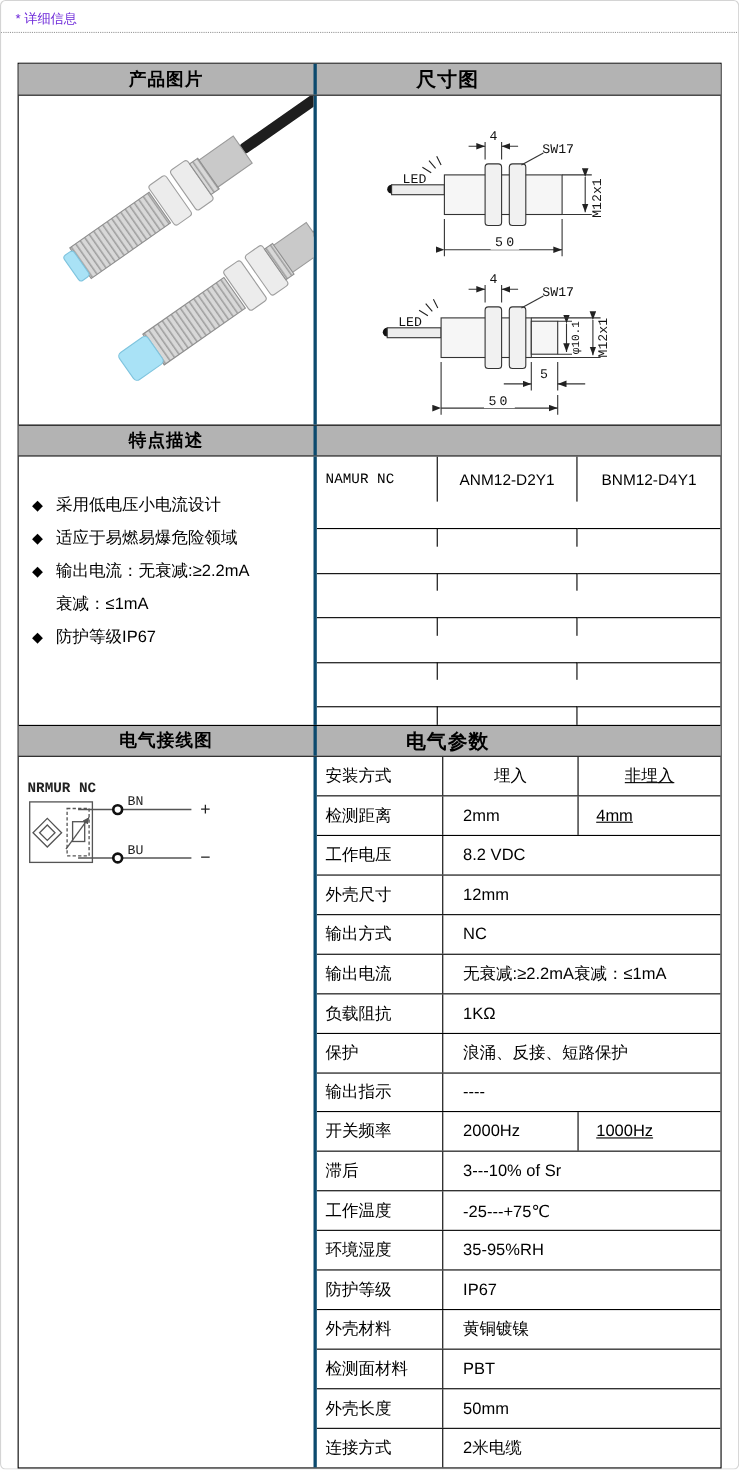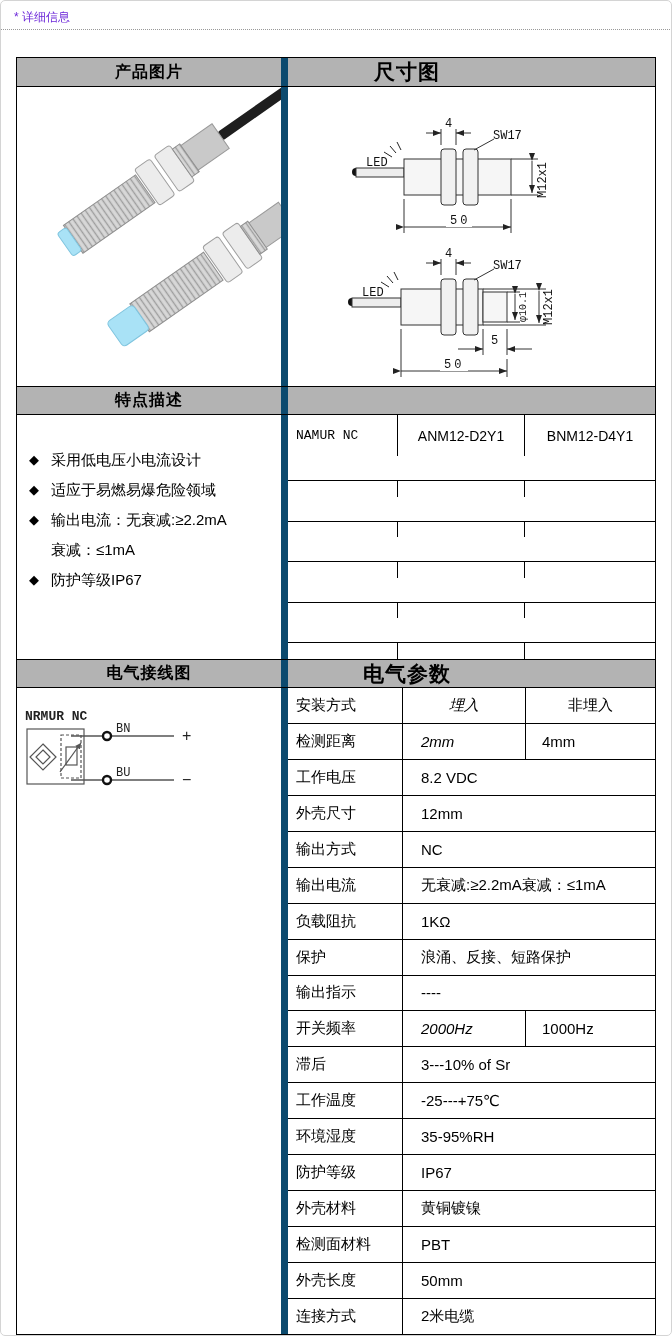--- a/index.html
+++ b/index.html
@@ -7,27 +7,27 @@
     width:672px;height:1336px;position:relative;background:#fff;overflow:hidden;
     font-family:"Liberation Sans","DejaVu Sans",sans-serif;color:#000;
   }
   .page-frame{position:absolute;inset:0;border:1px solid #d4d4d4;border-radius:5px;pointer-events:none;}
   .note{height:30px;box-sizing:border-box;padding:9px 0 0 14px;font-size:12px;color:#6d28d9;
         border-bottom:1px dotted #999;}
   .sheet{position:absolute;left:16px;top:57px;width:640px;box-sizing:border-box;
          border:1px solid #000;background:#fff;}
   .row{display:flex;box-sizing:border-box;}
   .row + .row{border-top:1px solid #000;}
-  .cell-l{width:271px;box-sizing:border-box;border-right:7px solid #0c4a6e;overflow:hidden;}
+  .cell-l{width:271px;box-sizing:border-box;border-right:3px solid #0c4a6e;overflow:hidden;}
   .cell-r{flex:1;box-sizing:border-box;overflow:hidden;}
   .row-hdr{height:28px;background:#b3b3b3;}
   .hdr-txt{display:flex;align-items:center;justify-content:center;height:100%;
            font-weight:bold;font-size:16px;letter-spacing:1px;}
   .hdr-ctr{width:238px;display:flex;align-items:center;justify-content:center;height:100%;
-           font-weight:bold;font-size:21px;letter-spacing:1px;}
+           font-weight:bold;font-size:18px;letter-spacing:1px;}
   .row-c1{height:300px;}
   .row-c2{height:245px;}
   .row-c3{height:647px;}
   
   .features{padding:30px 10px 0 12px;}
   .feat{display:flex;font-size:15px;line-height:30px;white-space:nowrap;}
   .feat .b{width:22px;font-size:13px;}
   
   .models{display:flex;flex-direction:column;height:100%;gap:24px;}
   .mrow{display:flex;flex:1;}
@@ -39,22 +39,22 @@
   .mcell.c2{width:127px;border-right:1px solid #000;}
   .mcell.c3{flex:1;}
   .mcell.mono{font-family:"Liberation Mono","DejaVu Sans Mono",monospace;font-size:13px;}
   
   .params{display:flex;flex-direction:column;height:100%;}
   .prow{flex:1;display:flex;box-sizing:border-box;}
   .prow + .prow{border-top:1px solid #000;}
   .plabel{width:115px;box-sizing:border-box;border-right:1px solid #000;display:flex;
           align-items:center;padding-left:8px;font-size:15px;white-space:nowrap;}
   .pv{display:flex;align-items:center;box-sizing:border-box;font-size:15px;white-space:nowrap;}
-  .pv1{width:123px;border-right:1px solid #000;padding-left:18px;font-style:italic;}
-  .pv2{flex:1;padding-left:16px;}
+  .pv1{width:123px;border-right:1px solid #000;padding-left:18px;}
+  .pv2{flex:1;padding-left:16px;text-decoration:underline;}
   .pspan{flex:1;padding-left:18px;}
   .prow.center .pv1,.prow.center .pv2{justify-content:center;padding-left:0;}
   
   svg{display:block;}
   .dimtext{font-family:"Liberation Mono","DejaVu Sans Mono",monospace;font-size:12px;fill:#111;}
   .dimtext.small{font-size:10px;}
   .wiretext{font-family:"Liberation Mono","DejaVu Sans Mono",monospace;font-size:12px;fill:#222;}
   .wiretype{font-family:"Liberation Mono","DejaVu Sans Mono",monospace;font-size:13px;font-weight:bold;fill:#222;}
   .polarity{font-family:"Liberation Sans",sans-serif;font-size:16px;fill:#222;}
 </style>

